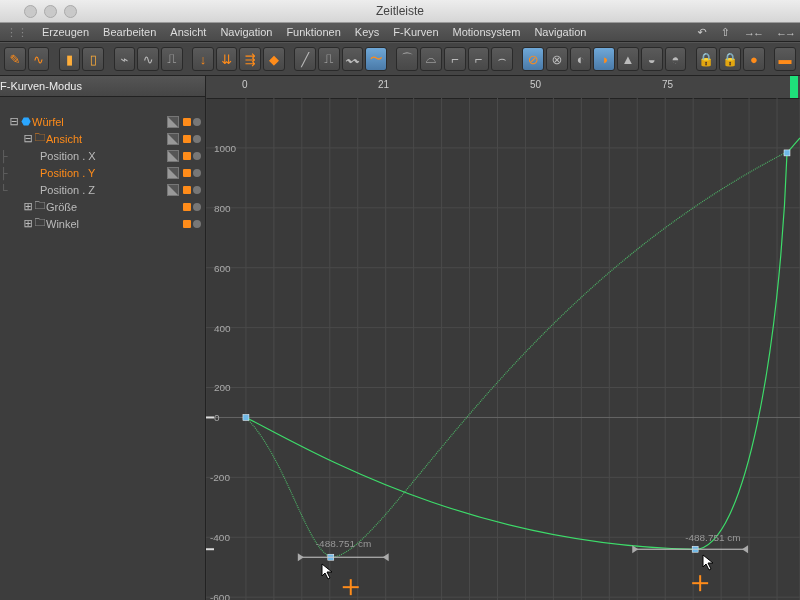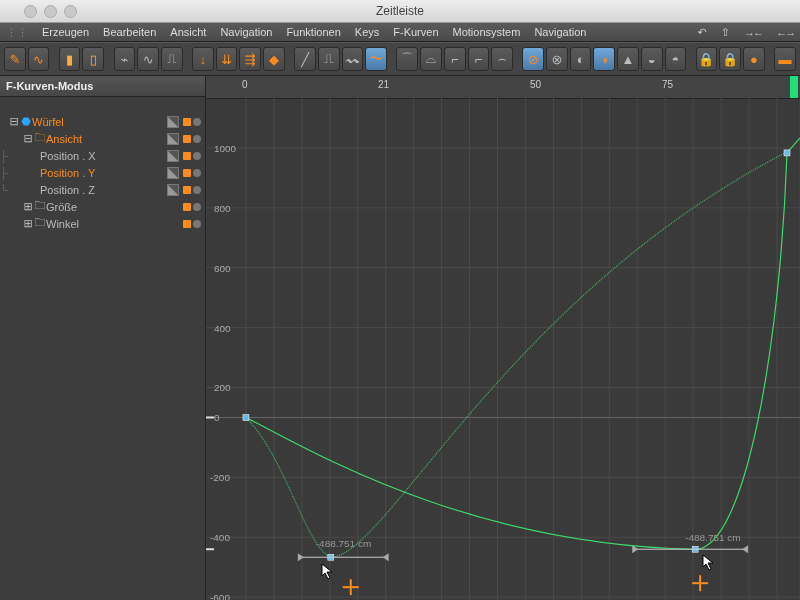--- a/index.html
+++ b/index.html
@@ -9,21 +9,21 @@
   .title{position:absolute;left:0;right:0;text-align:center;color:#444;font-size:12px}
   .menubar{height:18px;background:linear-gradient(#5a5a5a,#4a4a4a);border-bottom:1px solid #222;display:flex;align-items:center;padding:0 6px;color:#ddd;gap:14px;font-size:11px}
   .menubar .spacer{flex:1}
   .toolbar{height:28px;background:#444;border-top:1px solid #555;border-bottom:1px solid #222;display:flex;align-items:center;padding:2px 4px;gap:2px}
   .tbtn{width:22px;height:22px;background:linear-gradient(#5a5a5a,#484848);border:1px solid #2a2a2a;border-radius:3px;display:flex;align-items:center;justify-content:center;color:#ff8c1a;font-size:13px}
   .tbtn.sel{background:linear-gradient(#6fa8d8,#4a7aa8)}
   .tbtn.grey{color:#bbb}
   .sep{width:6px}
   .content{display:flex;height:532px}
   .sidebar{width:205px;background:#3d3d3d;border-right:1px solid #222;display:flex;flex-direction:column}
-  .panel-title{background:linear-gradient(#555,#464646);height:20px;display:flex;align-items:center;padding-left:6px;color:#eee;border-bottom:1px solid #222;font-weight:700}
+  .panel-title{background:linear-gradient(#555,#464646);height:20px;display:flex;align-items:center;color:#eee;border-bottom:1px solid #222;font-weight:400}
   .tree{padding:6px 0;font-size:11px}
   .tree-row{display:flex;align-items:center;height:17px;padding-right:4px}
   .tree-row .lbl{flex:1}
   .tree-row .ic{width:12px;text-align:center}
   .cube-ic{color:#2aa6ff}
   .folder-ic{color:#ff8c1a}
   .file-ic{color:#ccc}
   .sel-row{color:#ff8c1a}
   .dots{display:flex;gap:2px;align-items:center}
   .dot{width:8px;height:8px;background:#ff8c1a;border-radius:1px}

